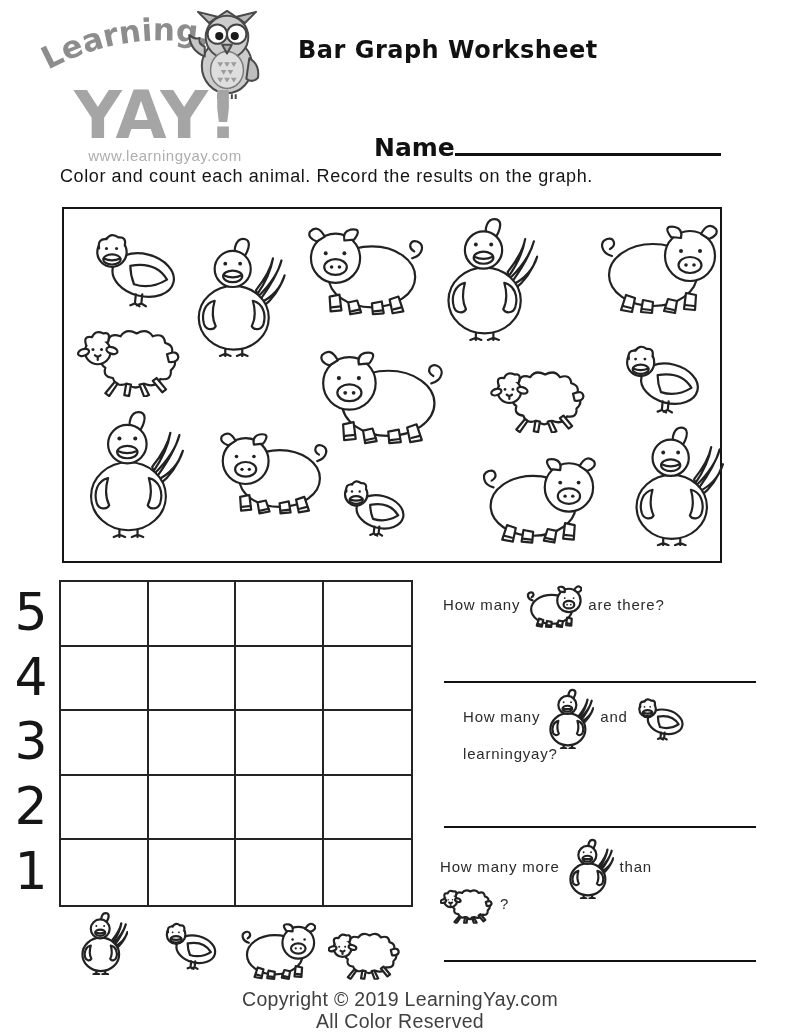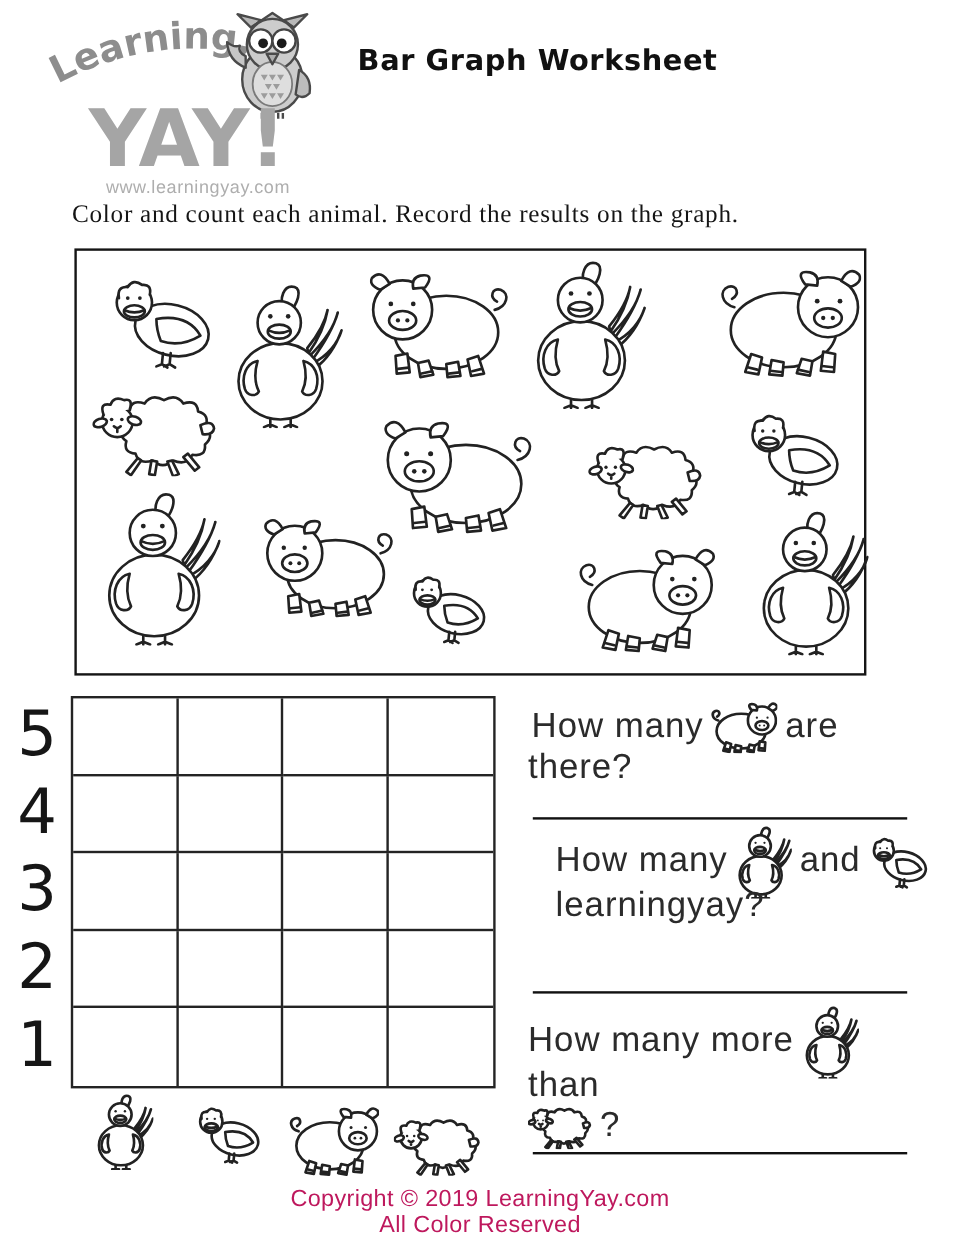--- a/index.html
+++ b/index.html
@@ -12,21 +12,21 @@
   .lg-learning{fill:#8d8d8d;font-family:"DejaVu Sans",sans-serif;font-weight:bold;font-size:31px;}
   .lg-yay{fill:#a5a5a5;font-family:"DejaVu Sans",sans-serif;font-weight:bold;font-size:66px;}
   .lg-url{fill:#aeaeae;font-family:"Liberation Sans",sans-serif;font-size:15px;letter-spacing:.5px;}
 
   .title{position:absolute;left:298px;top:36px;margin:0;font-family:"DejaVu Sans",sans-serif;
          font-size:24px;font-weight:bold;letter-spacing:.5px;color:#111;}
   .name-row{position:absolute;left:374px;top:128px;font-family:"DejaVu Sans",sans-serif;
             font-size:25px;font-weight:bold;color:#111;}
   .name-line{display:inline-block;width:266px;height:25px;border-bottom:3px solid #111;}
 
-  .instruction{position:absolute;left:60px;top:166px;margin:0;font-size:21px;letter-spacing:.6px;color:#151515;font-family:Liberation Serif, serif;}
+  .instruction{position:absolute;left:60px;top:166px;margin:0;font-size:18px;letter-spacing:.6px;color:#151515;}
 
   .scene{position:absolute;left:62px;top:207px;width:656px;height:352px;
          border:2.5px solid #151515;background:#fff;}
   .animal{position:absolute;}
 
   .row-labels{position:absolute;left:6px;top:580px;width:50px;height:323px;
               display:flex;flex-direction:column;}
   .row-label{flex:1;display:flex;align-items:center;justify-content:center;
              font-family:"DejaVu Sans",sans-serif;font-size:52px;color:#161616;}
 
@@ -37,35 +37,35 @@
   .cell:nth-child(4n){border-right:none;}
   .cell:nth-last-child(-n+4){border-bottom:none;}
 
   .cats{position:absolute;left:59px;top:903px;width:350px;display:flex;}
   .cat-slot{width:87.5px;display:flex;justify-content:center;align-items:flex-start;}
   .cat-chicken{width:50px;height:80px;}
   .cat-duck{width:58px;height:72px;margin-top:7px;}
   .cat-pig{width:76px;height:60px;margin-top:18px;}
   .cat-sheep{width:74px;height:56px;margin-top:23px;}
 
-  .question{position:absolute;font-size:29px;letter-spacing:.8px;color:#2b2b2b;line-height:34px;}
+  .question{position:absolute;font-size:15px;letter-spacing:.8px;color:#2b2b2b;line-height:34px;}
   .q-seg{margin:0 3px;}
   .q-icon{vertical-align:middle;margin:-12px 3px;}
   .qi-pig{width:56px;height:43px;}
   .qi-chicken{width:48px;height:61px;}
   .qi-duck{width:52px;height:44px;}
   .qi-sheep{width:54px;height:38px;}
   .qpos0{left:440px;top:588px;width:335px;}
   .qpos1{left:440px;top:700px;width:335px;margin-left:20px;}
   .qpos2{left:437px;top:850px;width:342px;}
   .aline{position:absolute;left:444px;width:312px;border-top:2.2px solid #111;}
   .aline1{top:681px;} .aline2{top:826px;} .aline3{top:960px;}
 
   .footer{position:absolute;left:0;top:988px;width:800px;text-align:center;
-          font-size:19.5px;letter-spacing:.3px;color:#be185d;line-height:22px;}
+          font-size:19.5px;letter-spacing:.3px;color:#404040;line-height:22px;}
 </style>
 </head>
 <body>
 
 <div class="page">
 
   <svg class="defs-svg" aria-hidden="true">
     <defs>
       <symbol id="sym-chicken" viewBox="0 0 90 115">
         <g fill="#fff" stroke="#222" stroke-width="2.2" stroke-linecap="round" stroke-linejoin="round">
@@ -165,20 +165,23 @@
         <path id="lg-arc" d="M8,64 Q98,16 194,46" fill="none"></path>
       </defs>
     <text class="lg-learning"><textPath href="#lg-arc">Learning,</textPath></text>
     <use href="#sym-owl" x="148" y="2" width="78" height="92"></use>
     <text class="lg-yay" x="34" y="132">YAY!</text>
     <text class="lg-url" x="125" y="155" text-anchor="middle">www.learningyay.com</text>
   </svg>
 
   <h1 class="title">Bar Graph Worksheet</h1>
 
+  <div class="name-row">
+    <span>Name</span><span class="name-line"></span>
+  </div>
 
   <p class="instruction">Color and count each animal. Record the results on the graph.</p>
 
   <div class="scene" id="scene">
       <svg class="animal" viewBox="0 0 100 85" style="position:absolute;left:22px;top:22px;width:96px;height:78px">
         <use href="#sym-duck"></use>
       </svg>
       <svg class="animal" viewBox="0 0 90 115" style="position:absolute;left:124px;top:26px;width:100px;height:122px">
         <use href="#sym-chicken"></use>
       </svg>

